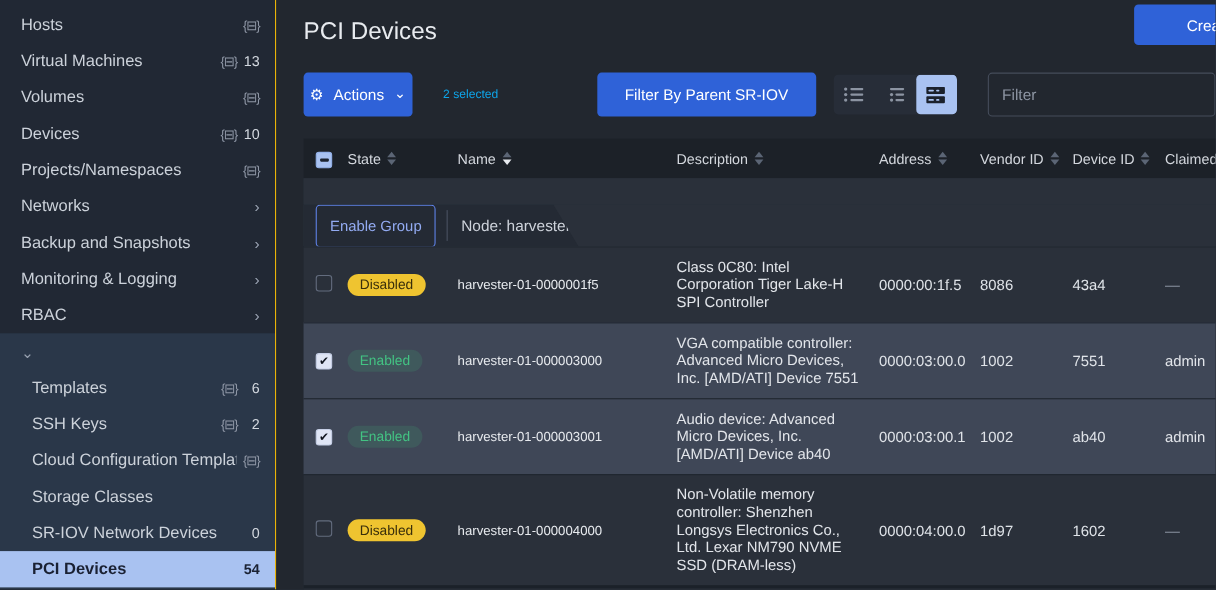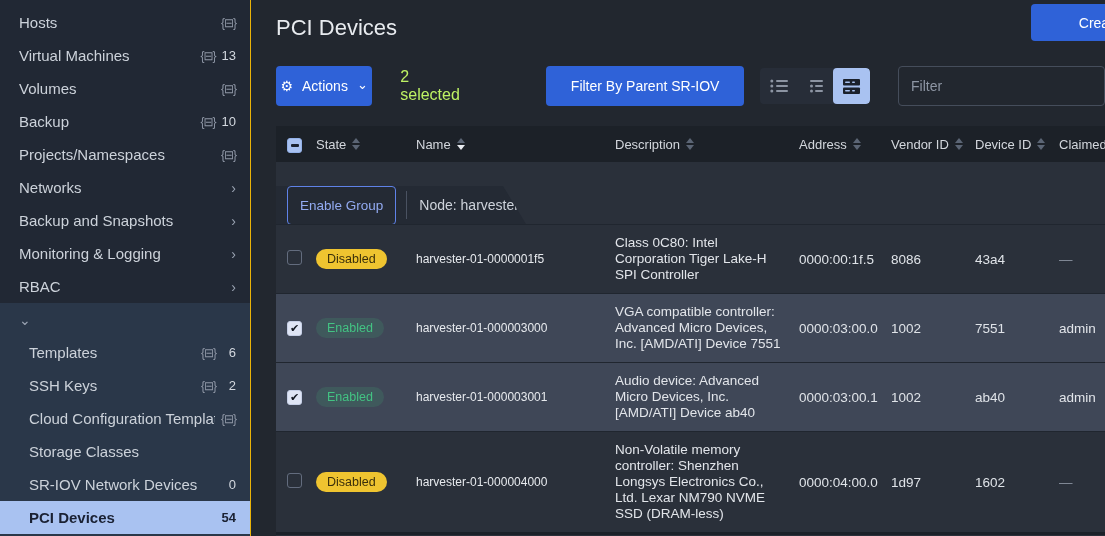--- a/index.html
+++ b/index.html
@@ -48,21 +48,21 @@
   }
   
   .toolbar { margin-top: 10px; height: 40px; display: flex; align-items: center; }
   .actions-btn {
     width: 137px; height: 40px; background: var(--accent, #2f62d8);
     border: none; border-radius: 4px; color: #fff; font-size: 14px;
     font-family: inherit; cursor: pointer;
     display: flex; align-items: center; justify-content: center; gap: 9px;
   }
   .actions-btn .chev { font-size: 13px; margin-top: -3px; }
-  .selected-text { margin-left: 28px; font-size: 16px; color: #bef264; width: 75px; }
+  .selected-text { margin-left: 28px; font-size: 11px; color: #0ea5e9; width: 75px; }
   .filter-parent-btn {
     margin-left: 86px; height: 40px; padding: 0 25px;
     background: var(--accent, #2f62d8); border: none; border-radius: 4px;
     color: #fff; font-size: 14px; font-family: inherit; cursor: pointer; white-space: nowrap;
   }
   .view-toggle {
     margin-left: 16px; display: flex; height: 36px;
     background: #272d38; border-radius: 4px; overflow: hidden;
   }
   .view-btn {
@@ -153,21 +153,21 @@
       <div class="side-item">
         <span class="side-label">Virtual Machines</span>
         <span class="badge-ico">{⊟}</span>
         <span class="side-count">13</span>
       </div>
       <div class="side-item">
         <span class="side-label">Volumes</span>
         <span class="badge-ico">{⊟}</span>
       </div>
       <div class="side-item">
-        <span class="side-label">Backup</span>
+        <span class="side-label">Devices</span>
         <span class="badge-ico">{⊟}</span>
         <span class="side-count">10</span>
       </div>
       <div class="side-item">
         <span class="side-label">Projects/Namespaces</span>
         <span class="badge-ico">{⊟}</span>
       </div>
       <div class="side-item">
         <span class="side-label">Networks</span>
         <span class="side-chev">›</span>

